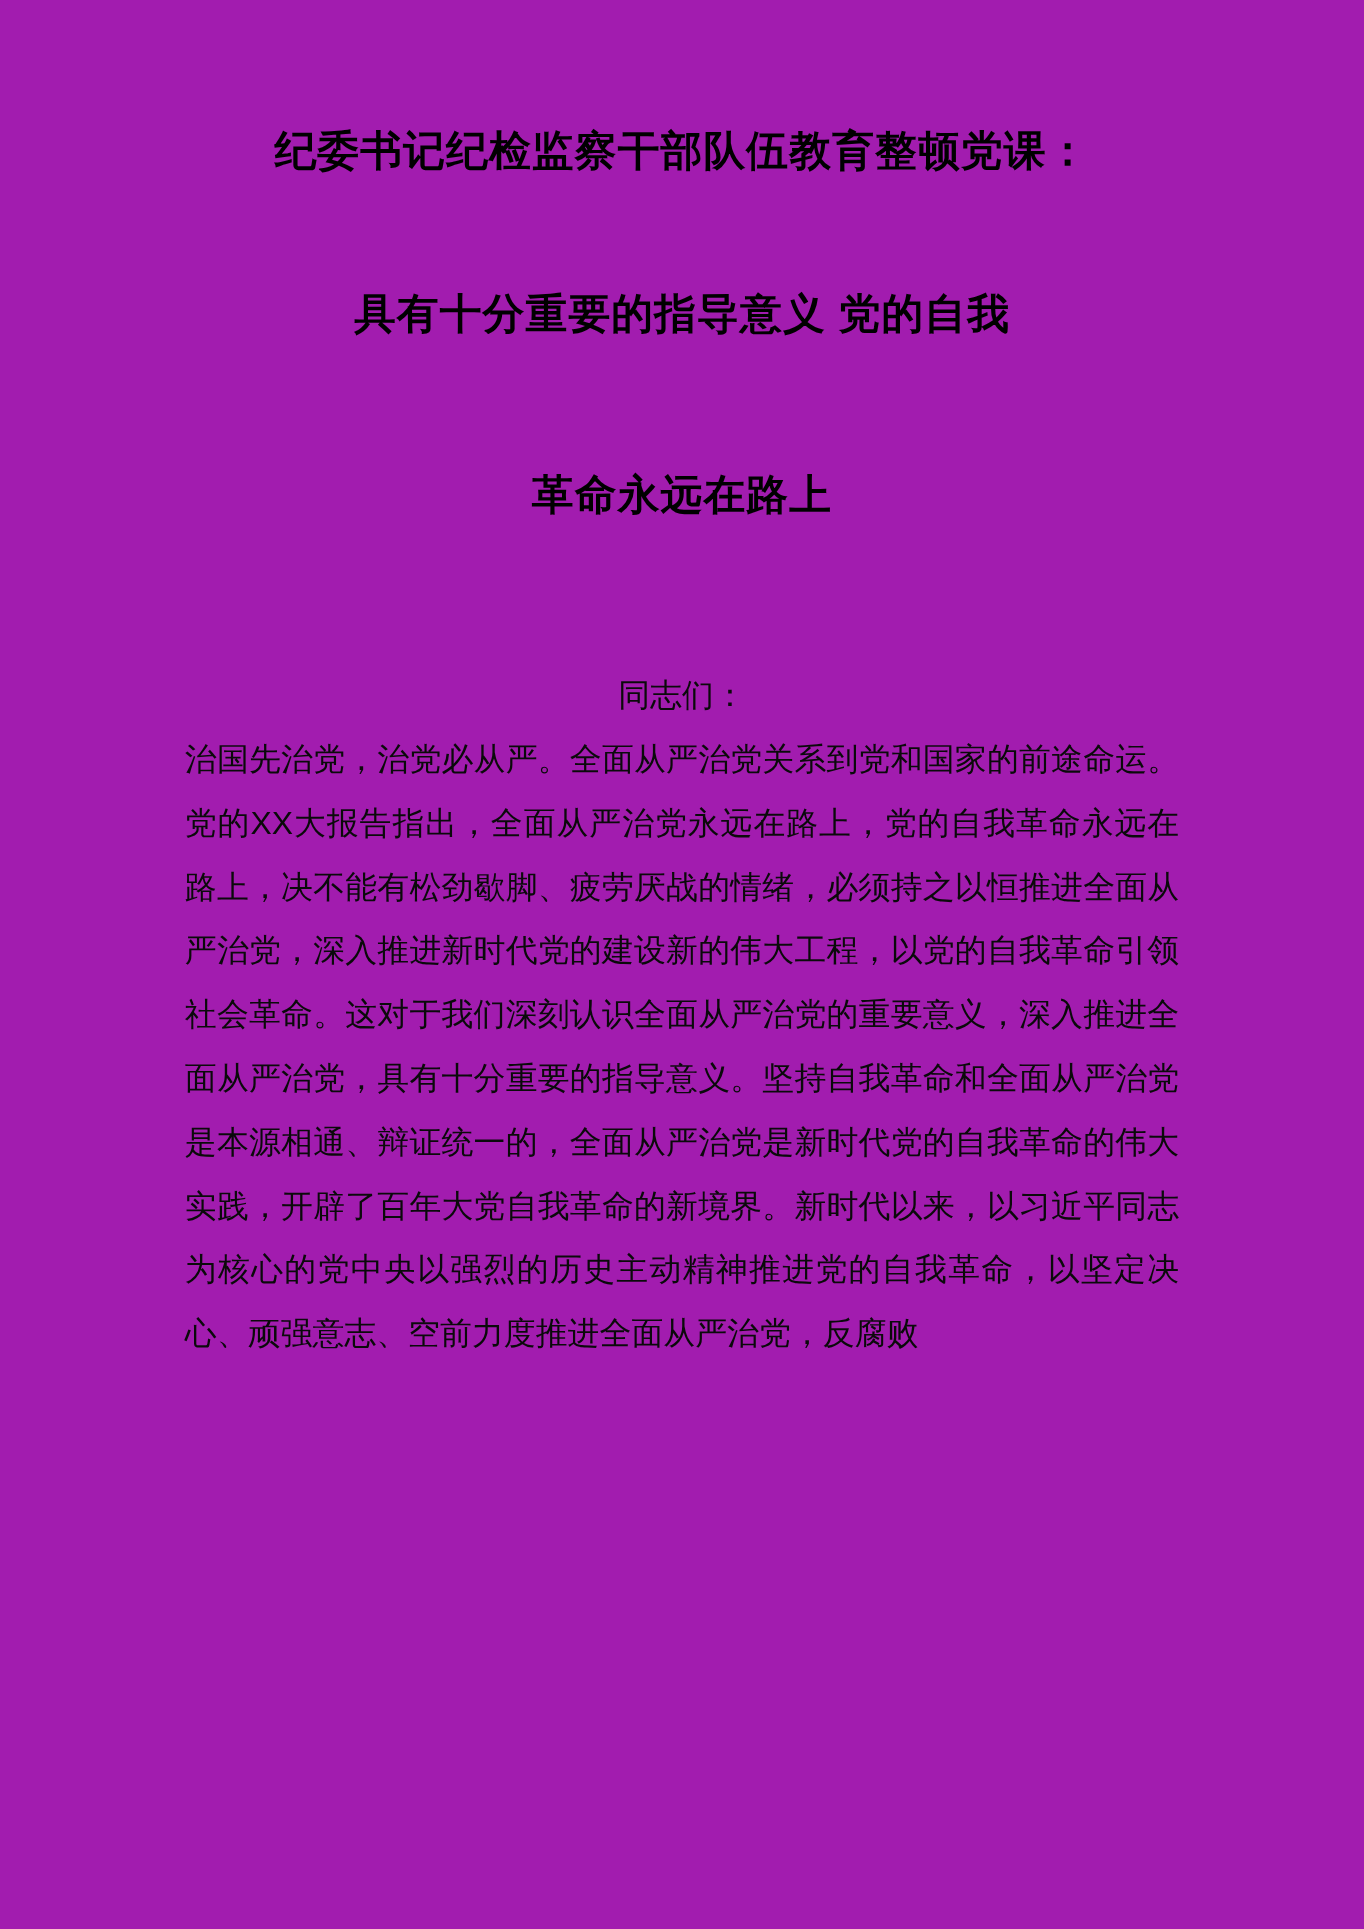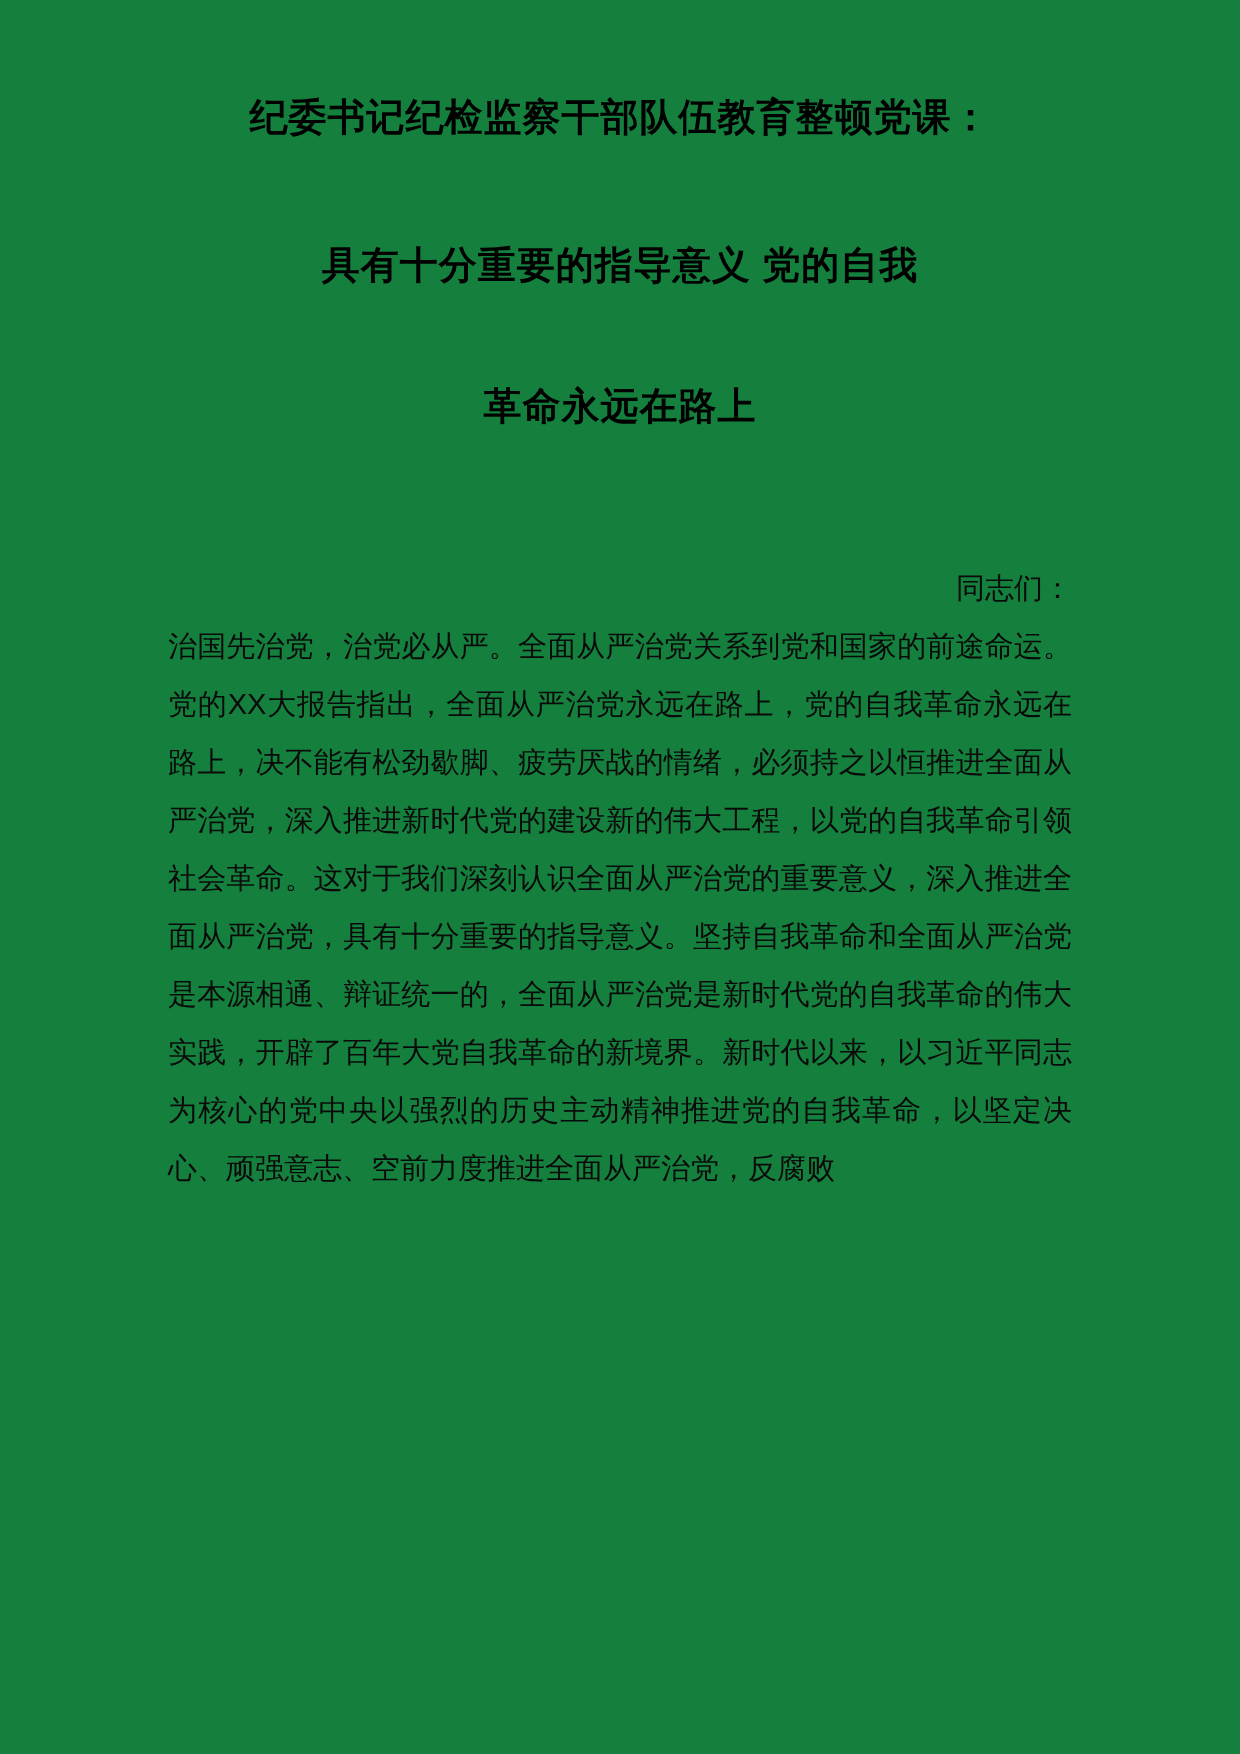--- a/index.html
+++ b/index.html
@@ -5,48 +5,48 @@
   * { margin: 0; padding: 0; box-sizing: border-box; }
   html, body {
     background: #ffffff;
     font-family: "Liberation Sans", "DejaVu Sans", sans-serif;
   }
   .page {
     position: relative;
     width: 1240px;
     height: 1754px;
     margin: 0 auto;
-    background: #15803d;
+    background: #a21caf;
     color: #000000;
-    padding: 76px 168px 0 168px;
+    padding: 97px 168px 0 168px;
     overflow: hidden;
   }
   .title-block {
     text-align: center;
   }
   .title-line {
     font-size: 38px;
     font-weight: 700;
     color: #000000;
     letter-spacing: 1px;
     line-height: 1.25;
   }
   .title-line-1 { margin-top: 18px; }
   .title-line-2 { margin-top: 100px; }
-  .title-line-3 { margin-top: 94px; }
+  .title-line-3 { margin-top: 118px; }
   .body-block {
     margin-top: 128px;
     font-size: 29px;
     line-height: 58px;
     color: #0a0a0a;
     text-align: justify;
     text-justify: inter-ideograph;
   }
   .salutation {
-    text-align: right;
+    text-align: center;
   }
   .body-paragraph {
     text-align: justify;
     word-break: break-all;
   }
 </style>
 </head>
 <body>
 
 <div class="page">

